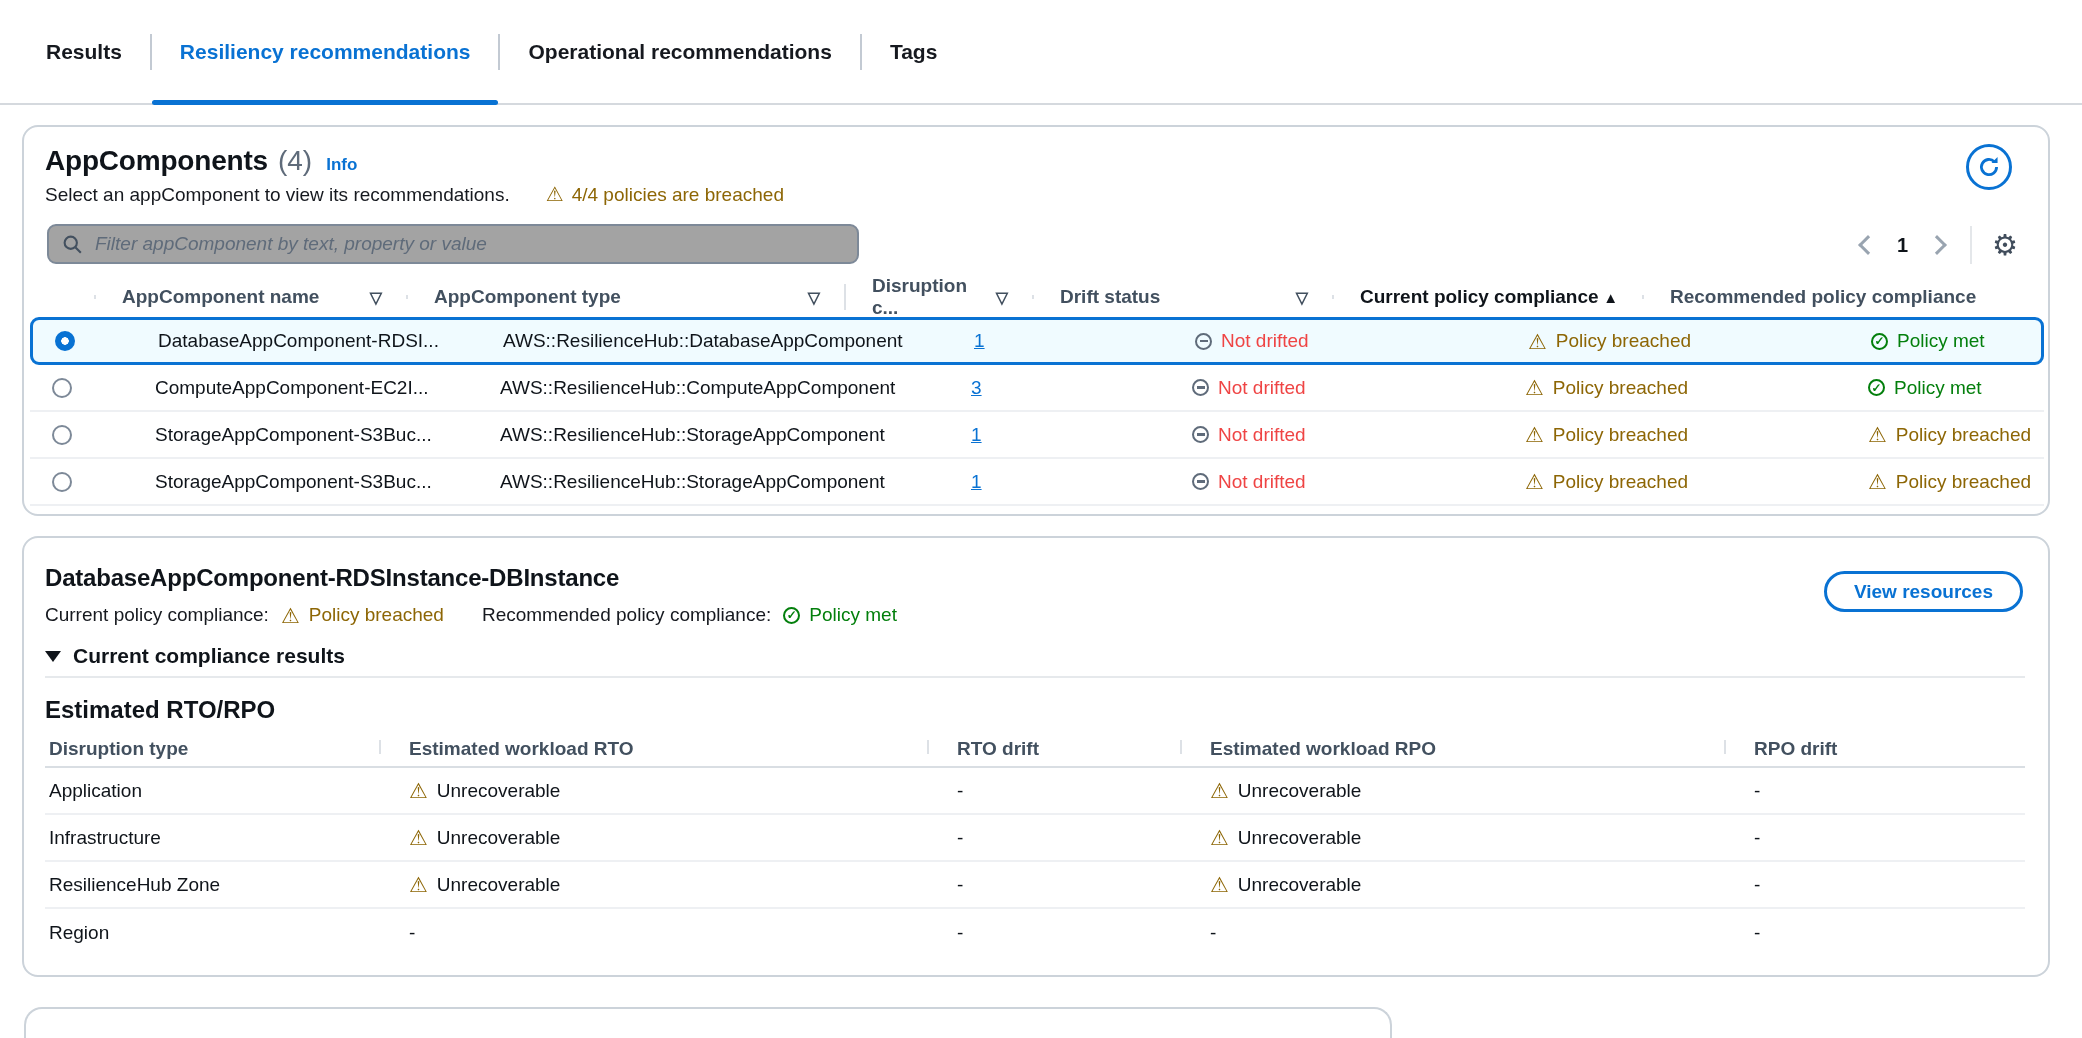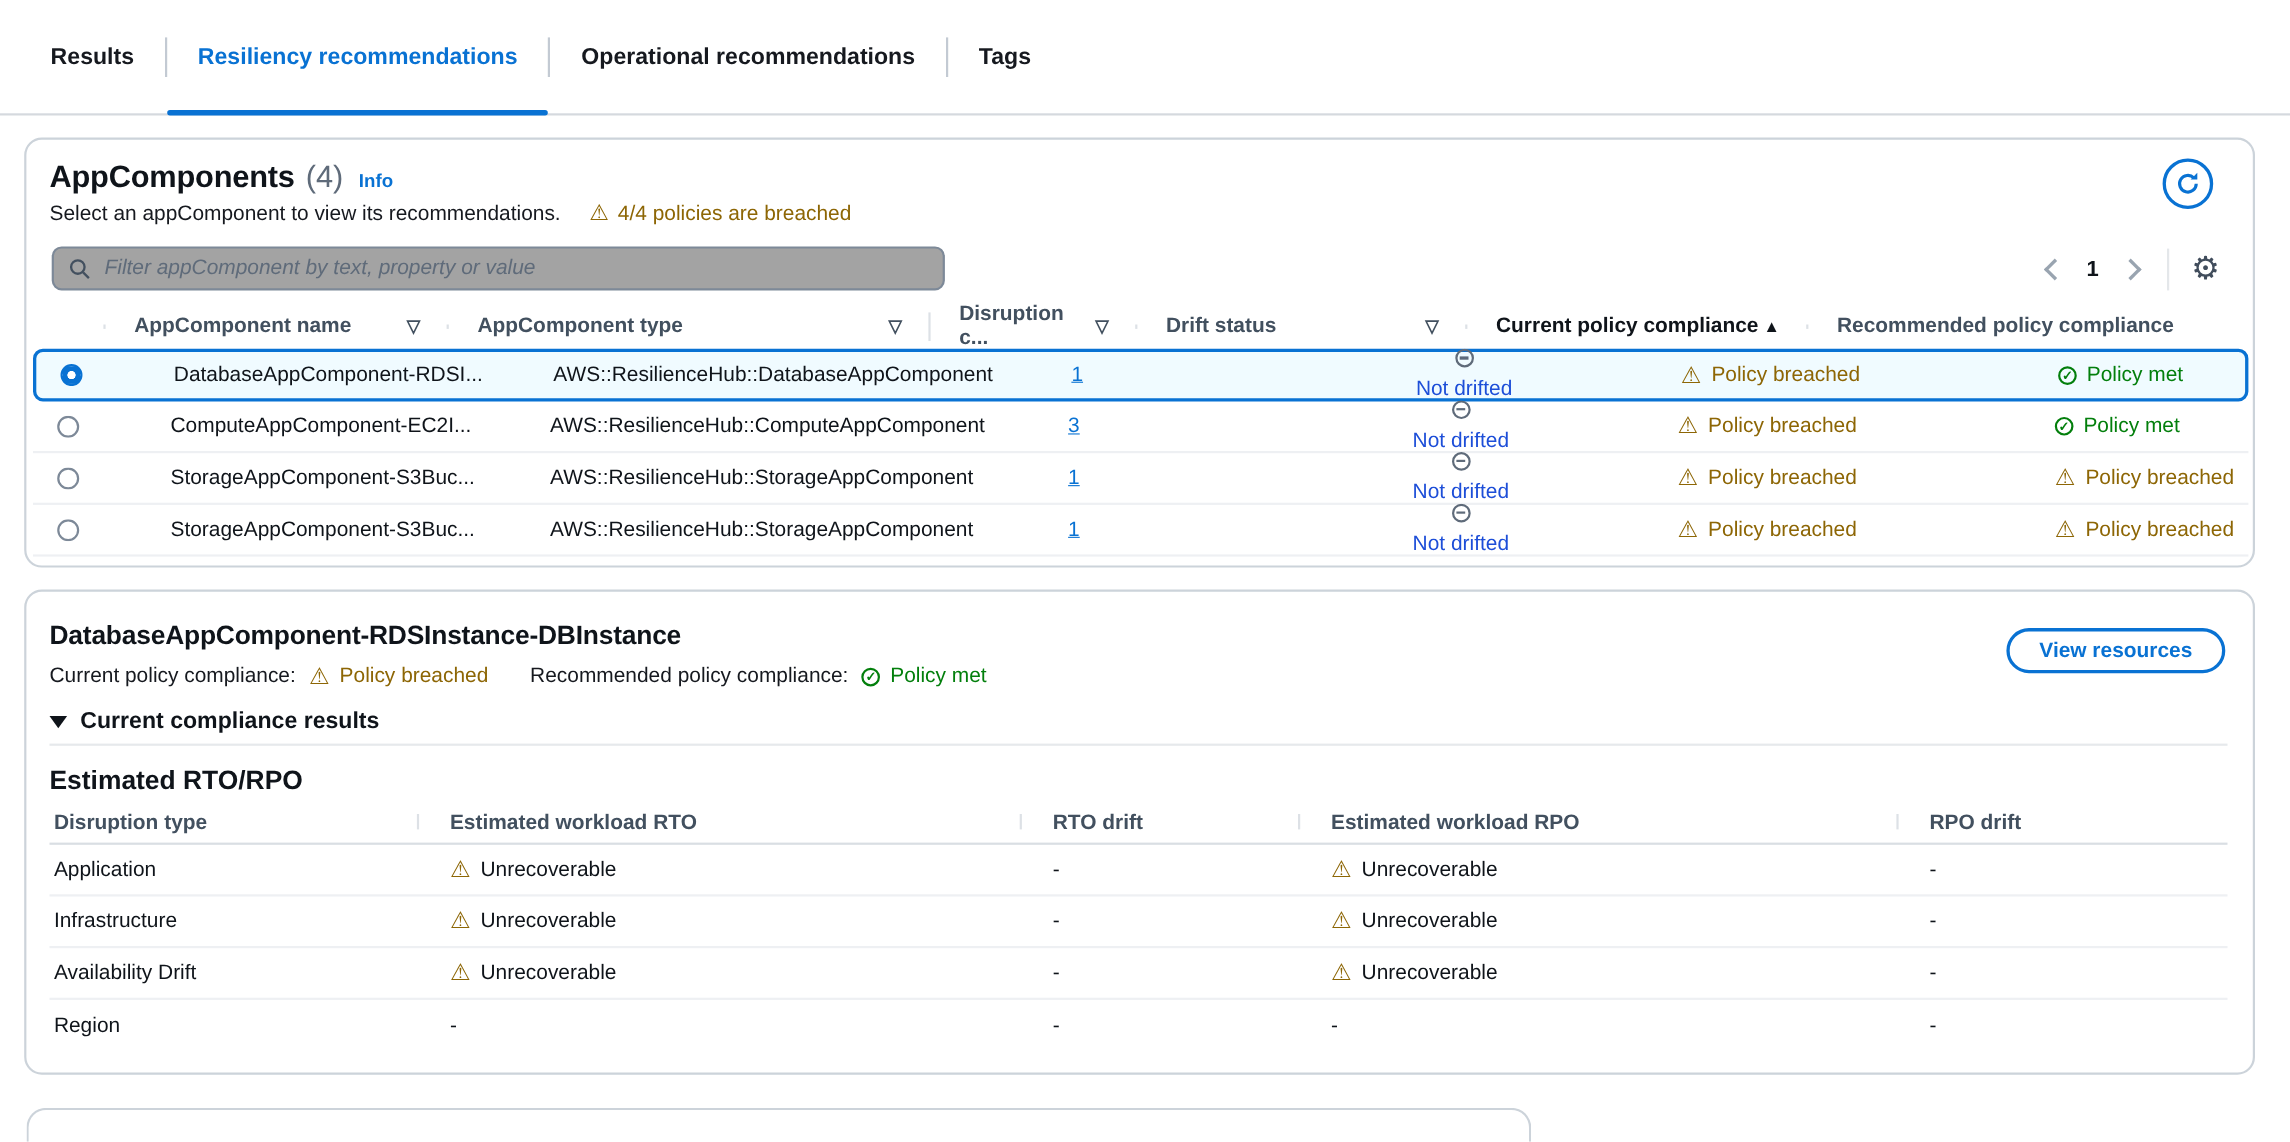--- a/index.html
+++ b/index.html
@@ -17,21 +17,21 @@
   
   .panel{position:absolute;background:#fff;border:2px solid #ccd3da;border-radius:16px;box-sizing:border-box;}
   #panel-appcomponents{left:22px;top:125px;width:2028px;height:391px;}
   #panel-detail{left:22px;top:536px;width:2028px;height:441px;}
   #panel-next{left:24px;top:1007px;width:1368px;height:60px;border-radius:18px 18px 0 0;border-bottom:none;}
   
   .p1-titlerow{position:absolute;left:21px;top:18px;display:flex;align-items:baseline;gap:10px;}
   .h1{font-size:28px;font-weight:700;color:#0f141a;letter-spacing:-.2px;}
   .h1-count{font-size:28px;font-weight:400;color:#5f6b7a;}
   .info-link{font-size:17px;font-weight:700;color:#0972d3;cursor:pointer;margin-left:4px;}
-  .p1-subrow{position:absolute;left:21px;top:57px;display:flex;align-items:center;gap:26px;font-size:19px;color:#16191f;text-align:right;}
+  .p1-subrow{position:absolute;left:21px;top:57px;display:flex;align-items:center;gap:36px;font-size:19px;color:#16191f;text-align:right;}
   .warn-summary{display:flex;align-items:center;gap:8px;color:#8d6605;}
   .glyph-warn::before{content:"⚠";font-size:20px;line-height:1;color:#8d6605;}
   
   .refresh-btn{position:absolute;right:36px;top:17px;width:46px;height:46px;border:3px solid #0972d3;border-radius:50%;display:flex;align-items:center;justify-content:center;cursor:pointer;background:#fff;box-sizing:border-box;}
   
   .search-wrap{position:absolute;left:23px;top:97px;width:812px;height:40px;border:2px solid #7d8998;border-radius:9px;display:flex;align-items:center;padding:0 13px;gap:10px;box-sizing:border-box;background:#a3a3a3;}
   .search-wrap input{border:none;outline:none;flex:1;font-size:19px;font-style:italic;color:#16191f;font-family:"Liberation Sans",sans-serif;background:transparent;}
   .search-wrap input::placeholder{color:#5f6b7a;font-style:italic;opacity:1;}
   
   .pag-row{position:absolute;right:30px;top:99px;display:flex;align-items:center;height:38px;}
@@ -55,21 +55,21 @@
   .row1 .cell{padding-left:28px;font-size:19px;color:#0f141a;white-space:nowrap;overflow:hidden;}
   .cell.radio-cell{display:flex;justify-content:center;padding-left:0;}
   .radio{width:20px;height:20px;border:2.5px solid #7d8998;border-radius:50%;box-sizing:border-box;background:#fff;cursor:pointer;}
   .radio.sel{border-color:#0972d3;background:radial-gradient(circle,#ffffff 0 3.5px,#0972d3 4px);}
   .rlink{color:#0972d3;text-decoration:underline;cursor:pointer;font-size:19px;}
   
   .status{display:flex;align-items:center;gap:9px;font-size:19px;}
   .status .stext{white-space:nowrap;}
   .status.warn{color:#8d6605;}
   .status.ok{color:#037f0c;}
-  .status.neutral{color:#1d4ed8;flex-direction:column;}
+  .status.neutral{color:#ef4444;}
   .status.plain{color:#0f141a;}
   .sicon{display:inline-flex;align-items:center;justify-content:center;flex:none;}
   .warn .sicon::before{content:"⚠";font-size:21px;line-height:1;color:#8d6605;}
   .ok .sicon{width:17px;height:17px;border:2.5px solid #037f0c;border-radius:50%;box-sizing:border-box;}
   .ok .sicon::before{content:"✓";font-size:12px;font-weight:700;color:#037f0c;line-height:1;}
   .neutral .sicon{width:17px;height:17px;border:2.5px solid #5f6b7a;border-radius:50%;box-sizing:border-box;}
   .neutral .sicon::before{content:"";width:8px;height:2.5px;background:#5f6b7a;}
   
   .d-title{position:absolute;left:21px;top:26px;font-size:24px;font-weight:700;color:#0f141a;letter-spacing:-.2px;}
   .d-comp-row{position:absolute;left:21px;top:66px;display:flex;align-items:center;gap:12px;font-size:19px;color:#16191f;}
@@ -307,21 +307,21 @@
             <span class="stext">Unrecoverable</span>
           </div>
         <div class="c2">-</div>
         <div class="c2 status warn">
             <span class="sicon"></span>
             <span class="stext">Unrecoverable</span>
           </div>
         <div class="c2">-</div>
       </div>
       <div class="tr2 row2">
-        <div class="c2">Availability Drift</div>
+        <div class="c2">ResilienceHub Zone</div>
         <div class="c2 status warn">
             <span class="sicon"></span>
             <span class="stext">Unrecoverable</span>
           </div>
         <div class="c2">-</div>
         <div class="c2 status warn">
             <span class="sicon"></span>
             <span class="stext">Unrecoverable</span>
           </div>
         <div class="c2">-</div>

